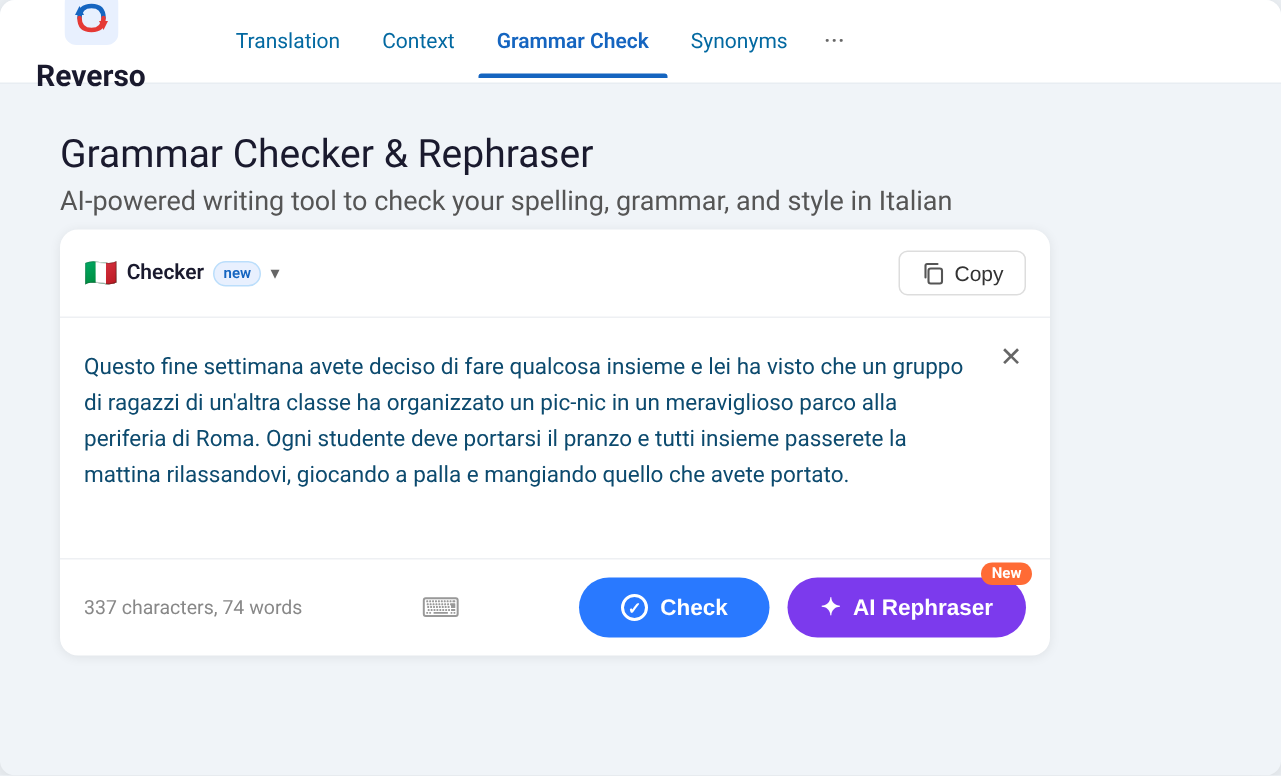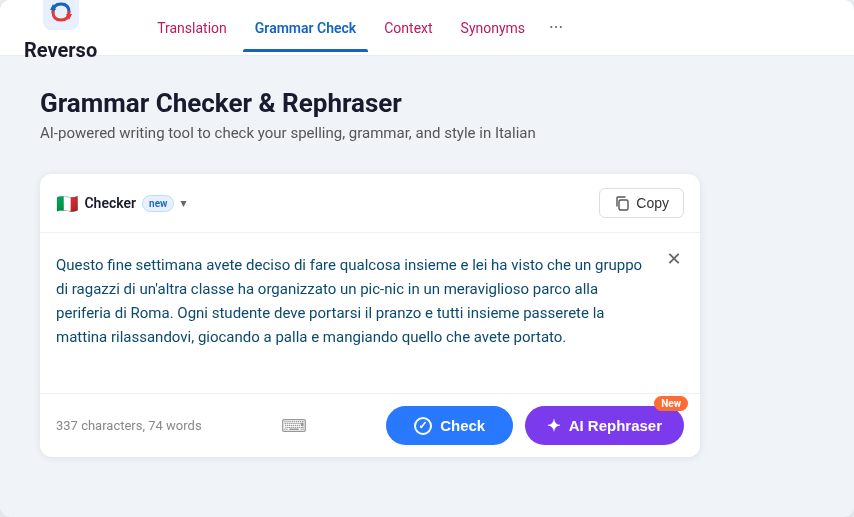--- a/index.html
+++ b/index.html
@@ -48,21 +48,21 @@
     }
     .nav-links {
       display: flex;
       align-items: center;
       gap: 4px;
       flex: 1;
     }
     .nav-link {
       padding: 8px 12px;
       font-size: 14px;
-      color: #be185d;
+      color: #0369a1;
       cursor: pointer;
       border-radius: 4px;
       text-decoration: none;
       position: relative;
     }
     .nav-link.active {
       color: #1565c0;
       font-weight: 600;
     }
     .nav-link.active::after {
@@ -80,28 +80,28 @@
       color: #666;
       cursor: pointer;
       padding: 4px 8px;
     }
     
     .main-content {
       padding: 32px 40px;
     }
     .page-title {
       font-size: 26px;
-      font-weight: 700;
+      font-weight: 400;
       color: #1a1a2e;
       margin-bottom: 6px;
     }
     .page-subtitle {
-      font-size: 15px;
+      font-size: 18px;
       color: #555;
-      margin-bottom: 32px;
+      margin-bottom: 8px;
     }
     
     .card {
       background: #ffffff;
       border-radius: 12px;
       box-shadow: 0 1px 8px rgba(0,0,0,0.08);
       overflow: hidden;
       max-width: 660px;
     }
     .card-header {
@@ -268,22 +268,22 @@
         <rect width="36" height="36" rx="8" fill="#e8f0fe"></rect>
         <path d="M10 18 Q10 10 18 10 Q26 10 26 18" stroke="#1565c0" stroke-width="3" fill="none" stroke-linecap="round"></path>
         <path d="M26 18 Q26 26 18 26 Q10 26 10 18" stroke="#e53935" stroke-width="3" fill="none" stroke-linecap="round"></path>
         <polygon points="7,16 10,10 13,16" fill="#1565c0"></polygon>
         <polygon points="29,20 26,26 23,20" fill="#e53935"></polygon>
       </svg>
       <span class="logo-text">Reverso</span>
     </div>
     <div class="nav-links">
       <a class="nav-link">Translation</a>
+      <a class="nav-link">Context</a>
       <a class="nav-link active">Grammar Check</a>
-      <a class="nav-link">Context</a>
       <a class="nav-link">Synonyms</a>
       <span class="nav-more">···</span>
     </div>
   </nav>
 
   <div class="main-content">
     <h1 class="page-title">Grammar Checker &amp; Rephraser</h1>
     <p class="page-subtitle">AI-powered writing tool to check your spelling, grammar, and style in Italian</p>
 
     <div class="card">

